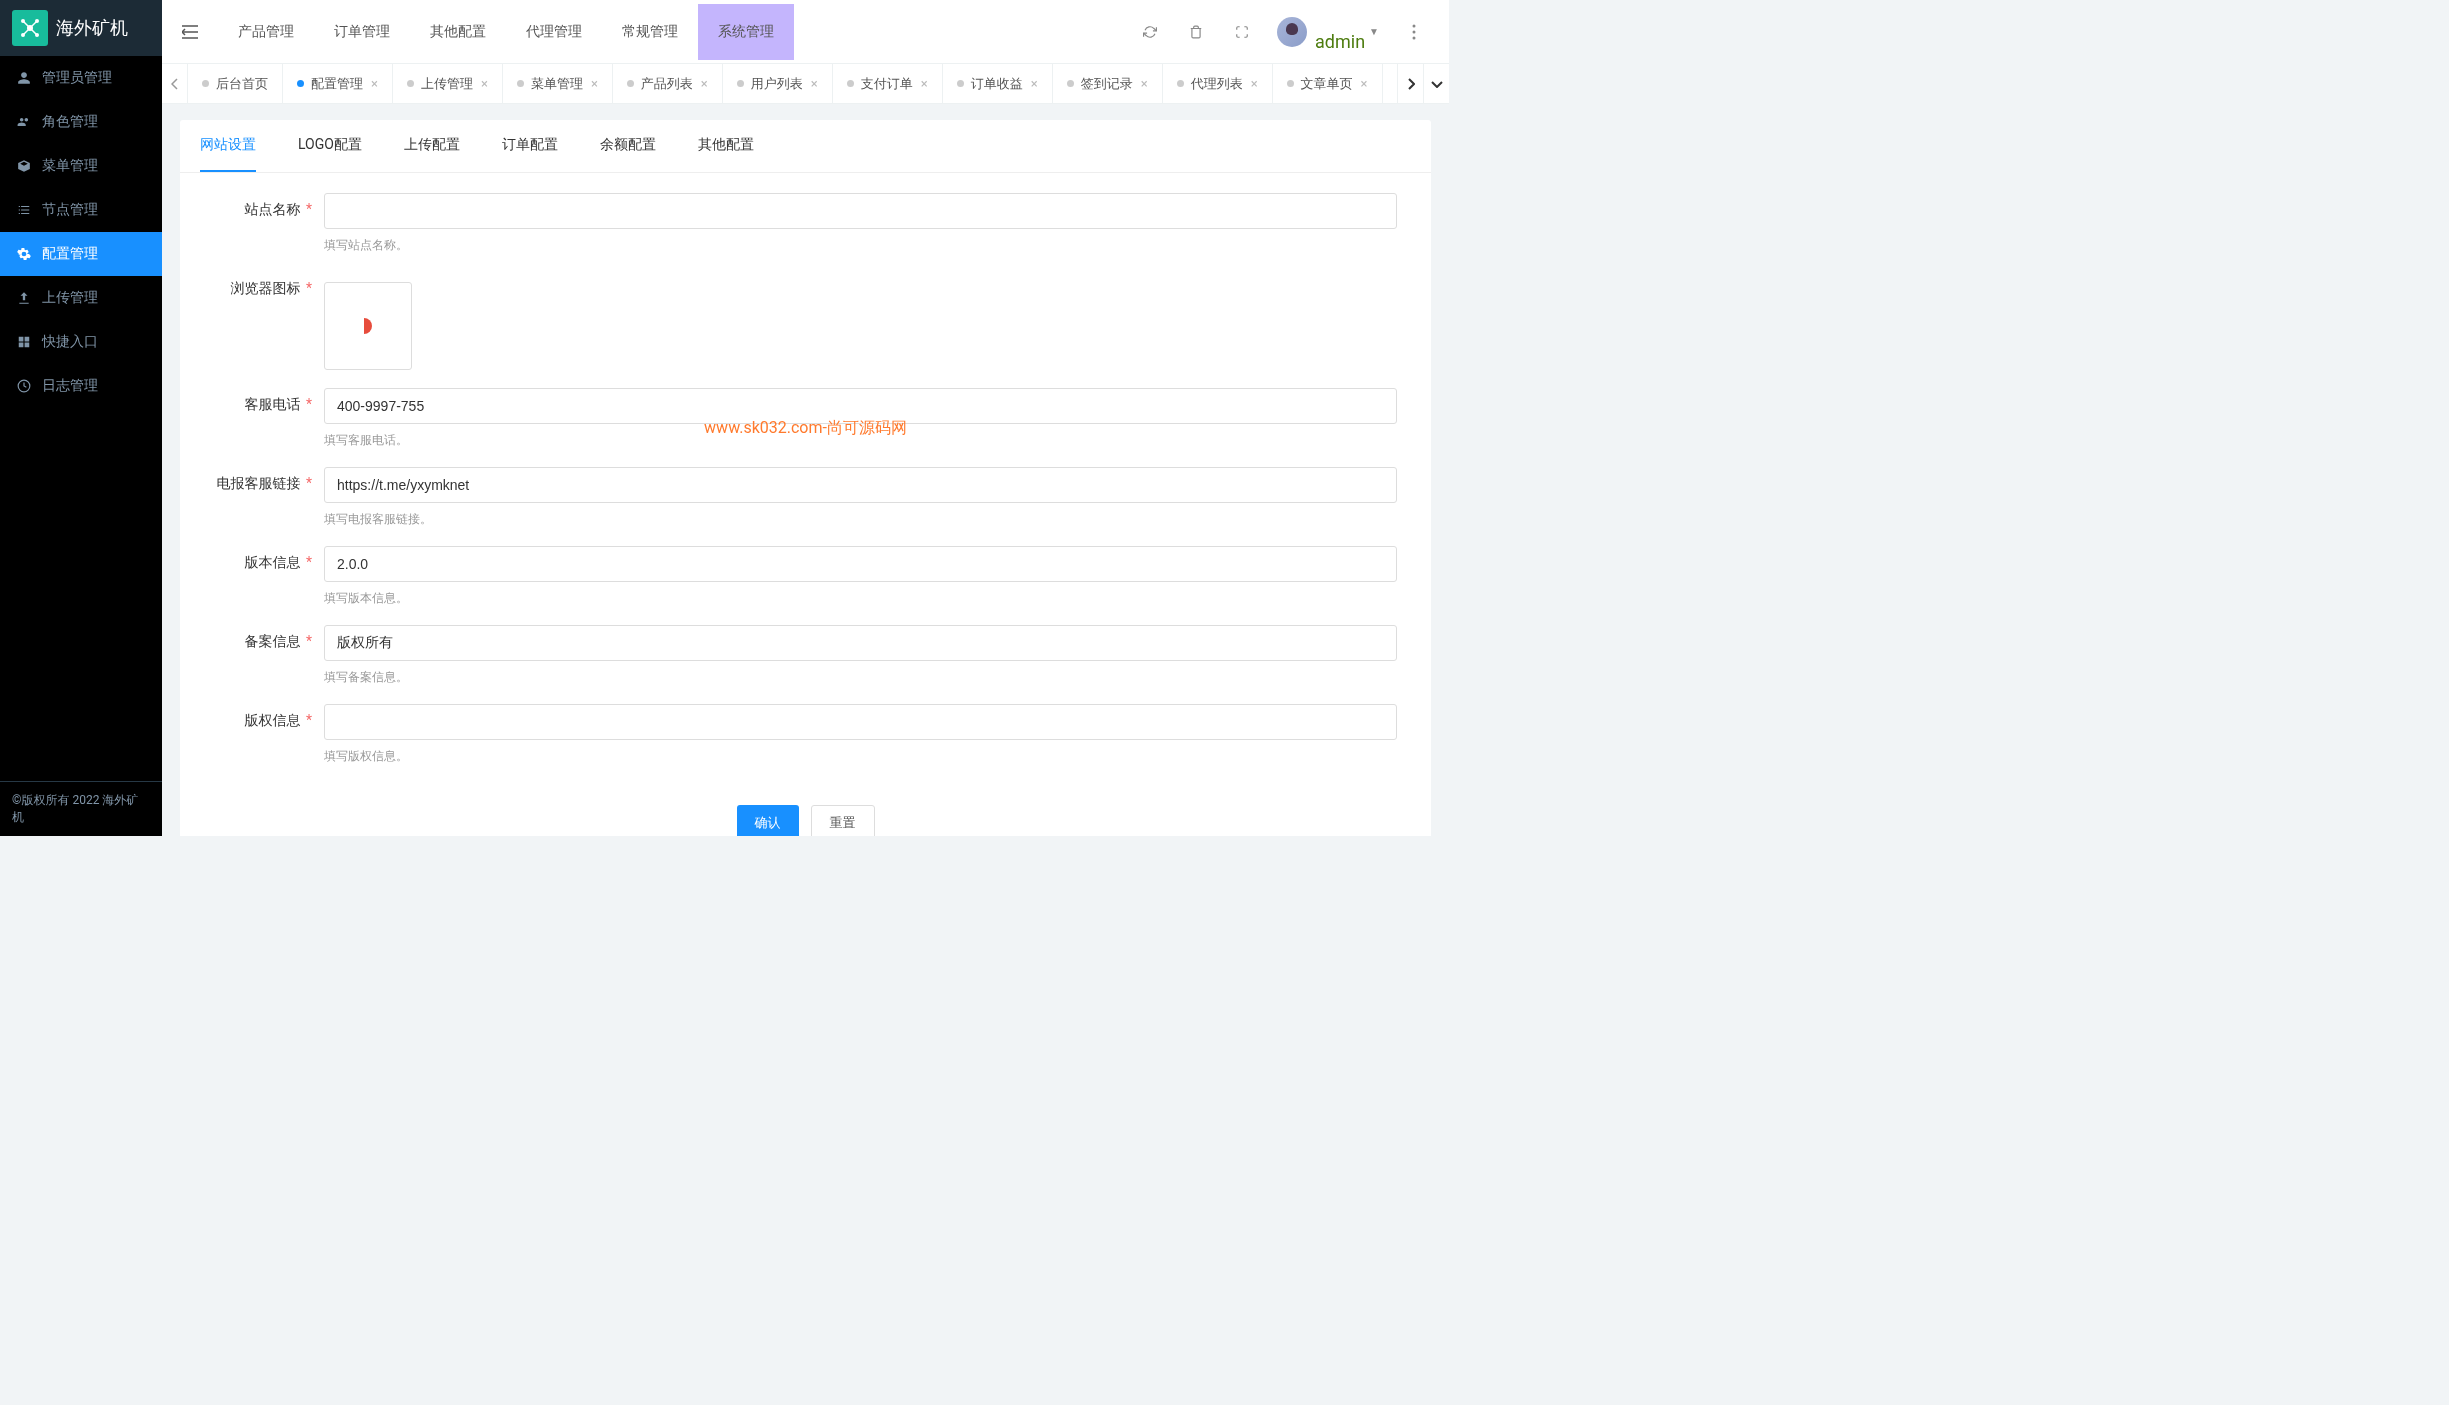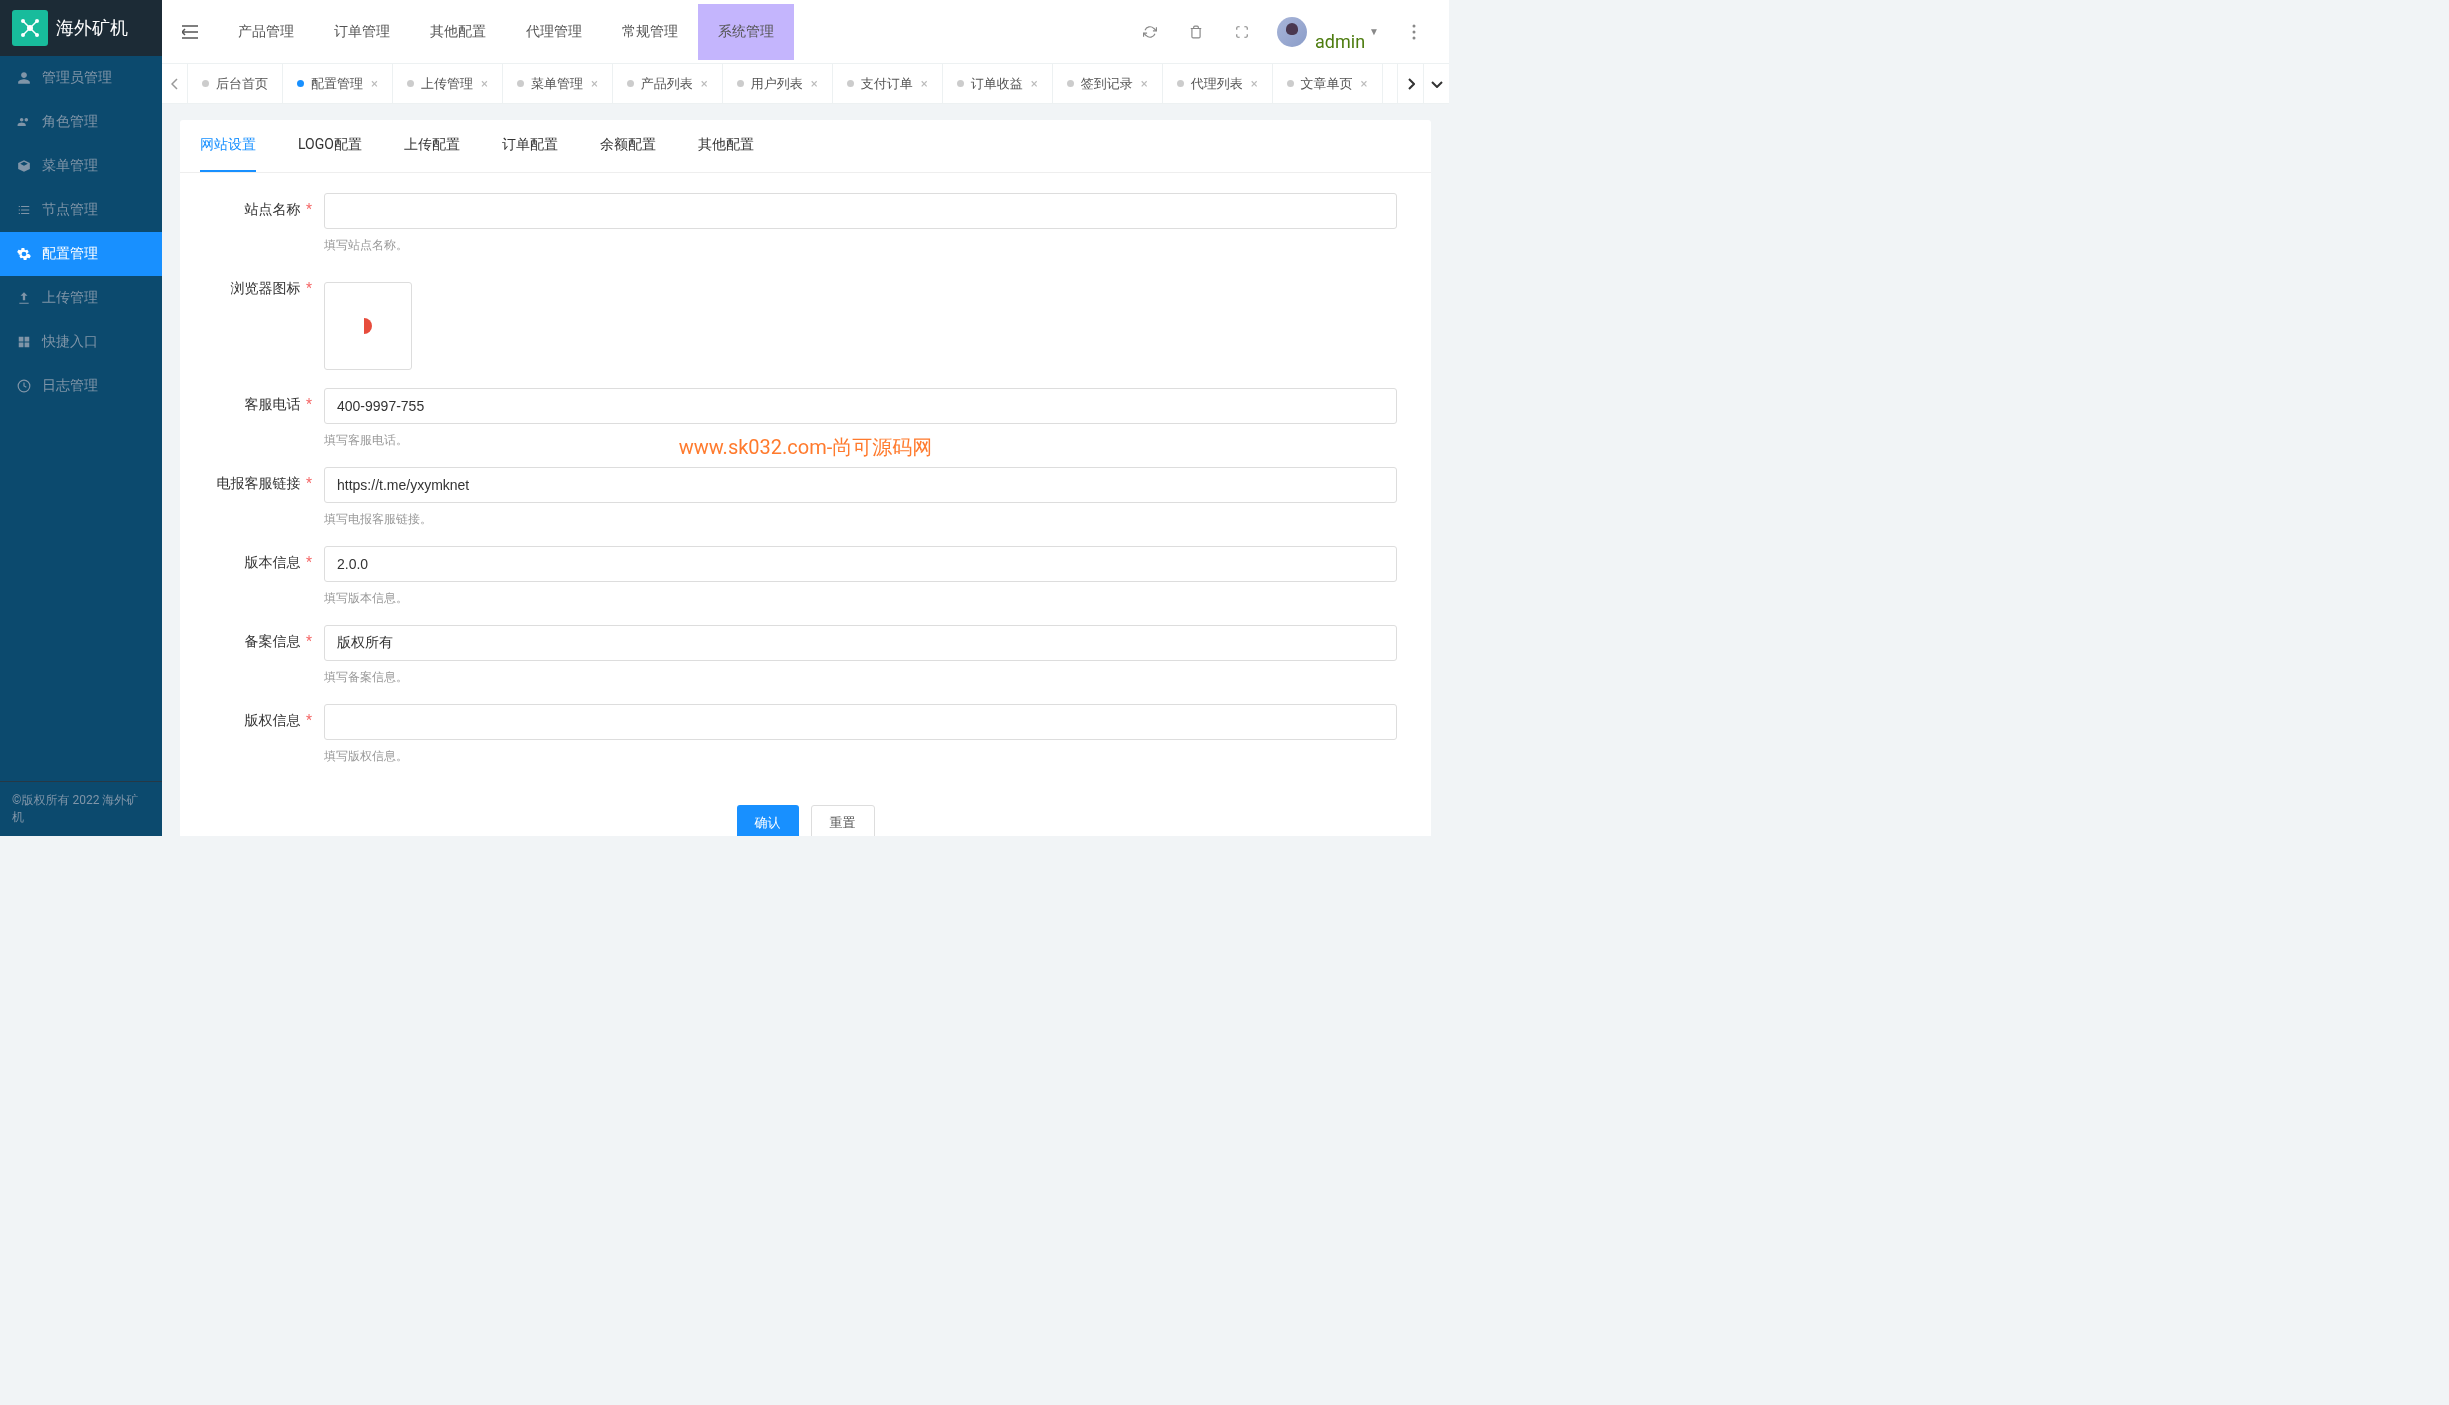--- a/index.html
+++ b/index.html
@@ -1,21 +1,21 @@
 <!DOCTYPE html>
 <html><head>
   <meta charset="utf-8">
   <style>
     * { margin: 0; padding: 0; box-sizing: border-box; }
     body { font-family: -apple-system, BlinkMacSystemFont, "Segoe UI", Roboto, "Helvetica Neue", Arial, sans-serif; font-size: 14px; color: #333; background: #f1f4f6; overflow: hidden; }
     
     .app { display: flex; height: 836px; width: 1449px; }
     
     
-    .sidebar { width: 162px; background: #0c4a6e; color: #fff; display: flex; flex-direction: column; }
+    .sidebar { width: 162px; background: #000000; color: #fff; display: flex; flex-direction: column; }
     .sidebar-header { display: flex; align-items: center; height: 56px; padding: 0 12px; background: #1c2b36; }
     .logo { width: 36px; height: 36px; background: #18bc9c; border-radius: 3px; display: flex; align-items: center; justify-content: center; margin-right: 8px; }
     .logo svg { width: 24px; height: 24px; }
     .brand-name { font-size: 18px; font-weight: 500; color: #fff; }
     .sidebar-nav { flex: 1; }
     .sidebar-item { display: flex; align-items: center; height: 44px; padding: 0 16px; color: #8095a8; cursor: pointer; font-size: 14px; }
     .sidebar-item.active { background: #1890ff; color: #fff; }
     .sidebar-item .icon { width: 16px; margin-right: 10px; display: inline-flex; align-items: center; justify-content: center; }
     .sidebar-footer { padding: 10px 12px; font-size: 12px; color: #8095a8; border-top: 1px solid #263845; }
     
@@ -68,21 +68,21 @@
     .input-group .form-input { flex: 1; }
     .btn { height: 36px; padding: 0 14px; border: none; border-radius: 3px; cursor: pointer; font-size: 13px; display: inline-flex; align-items: center; gap: 5px; }
     .btn-success { background: #18bc9c; color: #fff; }
     .btn-info { background: #1890ff; color: #fff; }
     .btn-primary { background: #1890ff; color: #fff; padding: 0 18px; }
     .btn-default { background: #fff; color: #555; border: 1px solid #ddd; padding: 0 18px; }
     .img-preview { width: 88px; height: 88px; border: 1px solid #ddd; border-radius: 3px; margin-top: 10px; display: flex; align-items: center; justify-content: center; background: #fff; }
     .img-preview-inner { width: 8px; height: 16px; background: #e74c3c; border-radius: 0 16px 16px 0; }
     .form-actions { display: flex; justify-content: center; gap: 12px; padding: 20px 0 30px; margin-top: 20px; }
     
-    .watermark { position: absolute; top: 330px; left: 50%; transform: translateX(-50%); color: #ff7a2d; font-size: 20px; font-weight: 400; pointer-events: none; z-index: 5; }
+    .watermark { position: absolute; top: 314px; left: 50%; transform: translateX(-50%); color: #ff7a2d; font-size: 16px; font-weight: 400; pointer-events: none; z-index: 5; }
     
     
     .content::-webkit-scrollbar { width: 8px; }
     .content::-webkit-scrollbar-thumb { background: #ccc; border-radius: 4px; }
   </style>
 </head>
 <body>
 
 <div class="app">
   <aside class="sidebar">

